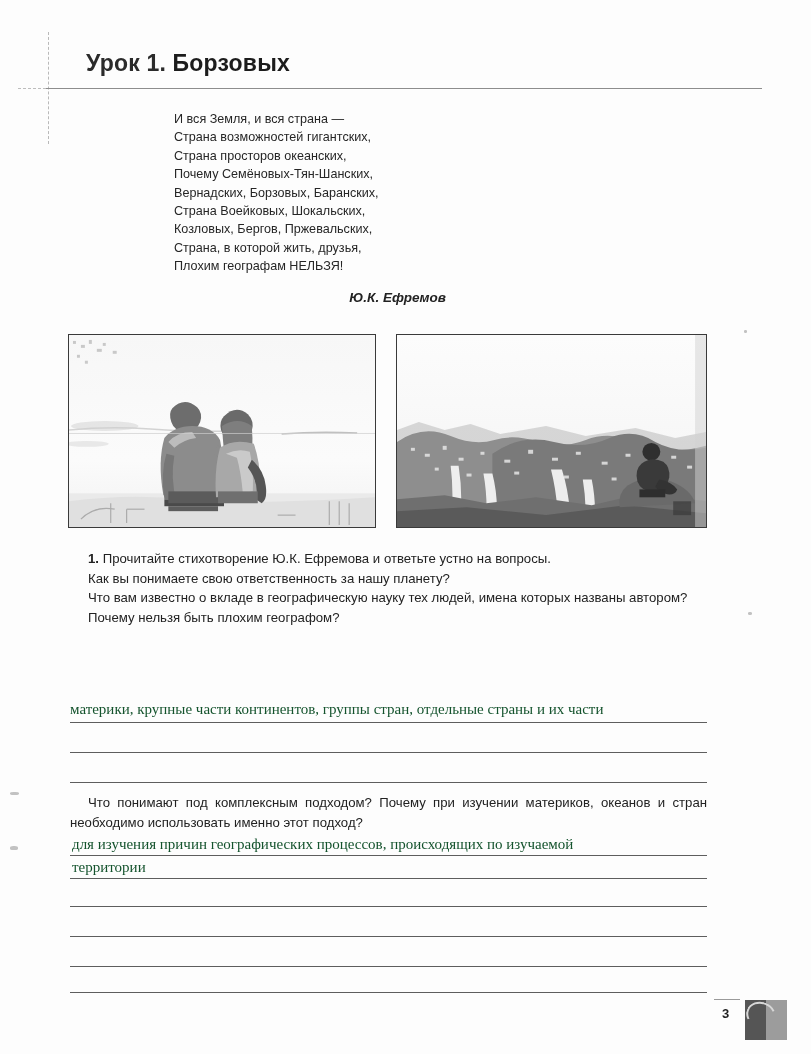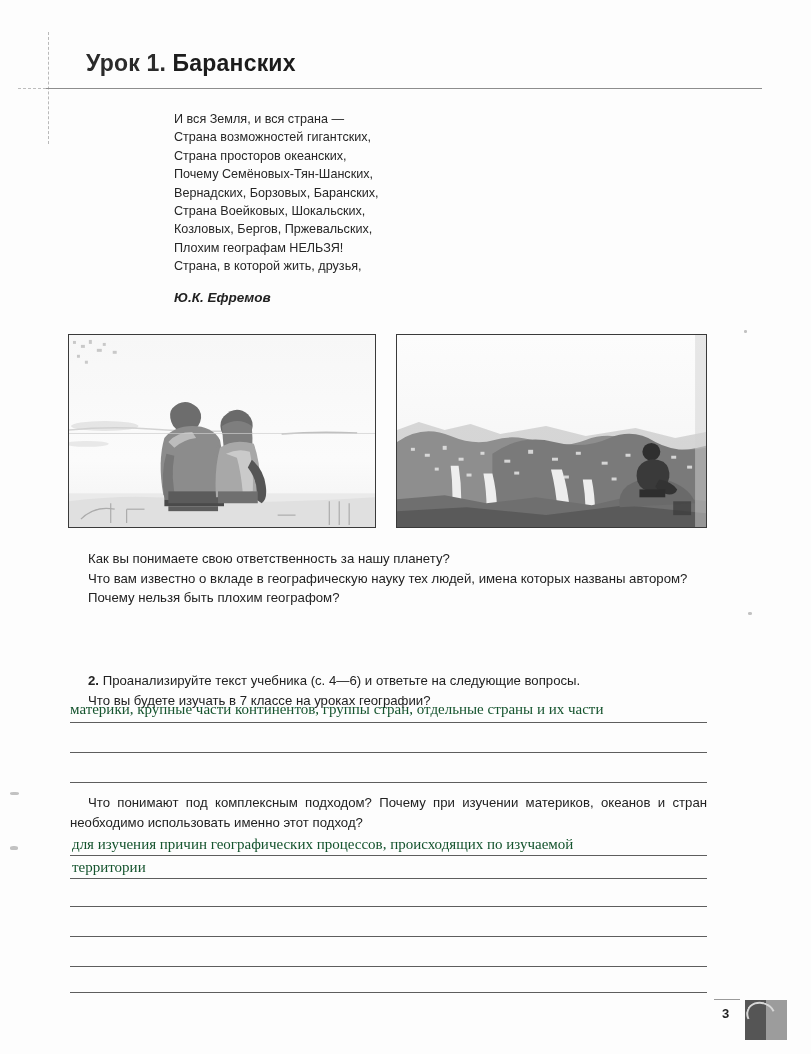--- a/index.html
+++ b/index.html
@@ -81,20 +81,21 @@
     color: #262626;
   }
   .poem .line {
     white-space: nowrap;
   }
   .poem-author {
     position: absolute;
     left: 174px;
     top: 290px;
     width: 272px;
+    text-align: right;
     font-size: 13.5px;
     font-style: italic;
     font-weight: 700;
     color: #222;
   }
 
   
   .photo-row {
     position: absolute;
     left: 68px;
@@ -209,34 +210,34 @@
 
   <div class="margin-dash-v"></div>
   <div class="margin-dash-h"></div>
   <div class="speck" style="left:10px;top:792px;width:9px;height:3px;"></div>
   <div class="speck" style="left:10px;top:846px;width:8px;height:4px;"></div>
   <div class="speck" style="left:744px;top:330px;width:3px;height:3px;"></div>
   <div class="speck" style="left:748px;top:612px;width:4px;height:3px;"></div>
 
   <div class="lesson-title">
     <span class="num">Урок 1.</span>
-    <span class="name">Баранских</span>
+    <span class="name">Борзовых</span>
   </div>
   <div class="title-rule"></div>
 
   <div class="poem">
     <div class="line">И вся Земля, и вся страна —</div>
     <div class="line">Страна возможностей гигантских,</div>
     <div class="line">Страна просторов океанских,</div>
     <div class="line">Почему Семёновых-Тян-Шанских,</div>
     <div class="line">Вернадских, Борзовых, Баранских,</div>
     <div class="line">Страна Воейковых, Шокальских,</div>
     <div class="line">Козловых, Бергов, Пржевальских,</div>
+    <div class="line">Страна, в которой жить, друзья,</div>
     <div class="line">Плохим географам НЕЛЬЗЯ!</div>
-    <div class="line">Страна, в которой жить, друзья,</div>
   </div>
   <div class="poem-author">Ю.К. Ефремов</div>
 
   <div class="photo-row">
 
     <div class="photo left">
       <svg viewBox="0 0 308 194" preserveAspectRatio="none">
         <defs>
           <linearGradient id="skyL" x1="0" y1="0" x2="0" y2="1">
             <stop offset="0%" stop-color="#f7f7f7"></stop>
@@ -354,32 +355,29 @@
         <rect x="244" y="156" width="26" height="8" fill="#2e2e2e"></rect>
 
         <rect x="300" y="0" width="11" height="194" fill="#d2d2d2" opacity="0.5"></rect>
         <rect x="278" y="168" width="18" height="14" fill="#3c3c3c" opacity="0.75"></rect>
       </svg>
     </div>
 
   </div>
 
   <div class="task" id="task1">
+    <p>
+      <span class="n">1.</span>
+      <span>Прочитайте стихотворение Ю.К. Ефремова и ответьте устно на вопросы.</span>
+    </p>
     <p>Как вы понимаете свою ответственность за нашу планету?</p>
     <p>Что вам известно о вкладе в географическую науку тех людей, имена которых названы автором?</p>
     <p>Почему нельзя быть плохим географом?</p>
   </div>
 
-  <div class="task" id="task2">
-    <p>
-      <span class="n">2.</span>
-      <span>Проанализируйте текст учебника (с. 4—6) и ответьте на следующие вопросы.</span>
-    </p>
-    <p>Что вы будете изучать в 7 классе на уроках географии?</p>
-  </div>
 
   <div class="answer" style="left:70px; top:699px;">материки, крупные части континентов, группы стран, отдельные страны и их части</div>
 
   <div class="rule" style="top:722px;"></div>
   <div class="rule" style="top:752px;"></div>
   <div class="rule" style="top:782px;"></div>
 
   <div class="task" id="task3">
     <p>Что понимают под комплексным подходом? Почему при изучении материков, океанов и стран необходимо использовать именно этот подход?</p>
   </div>

